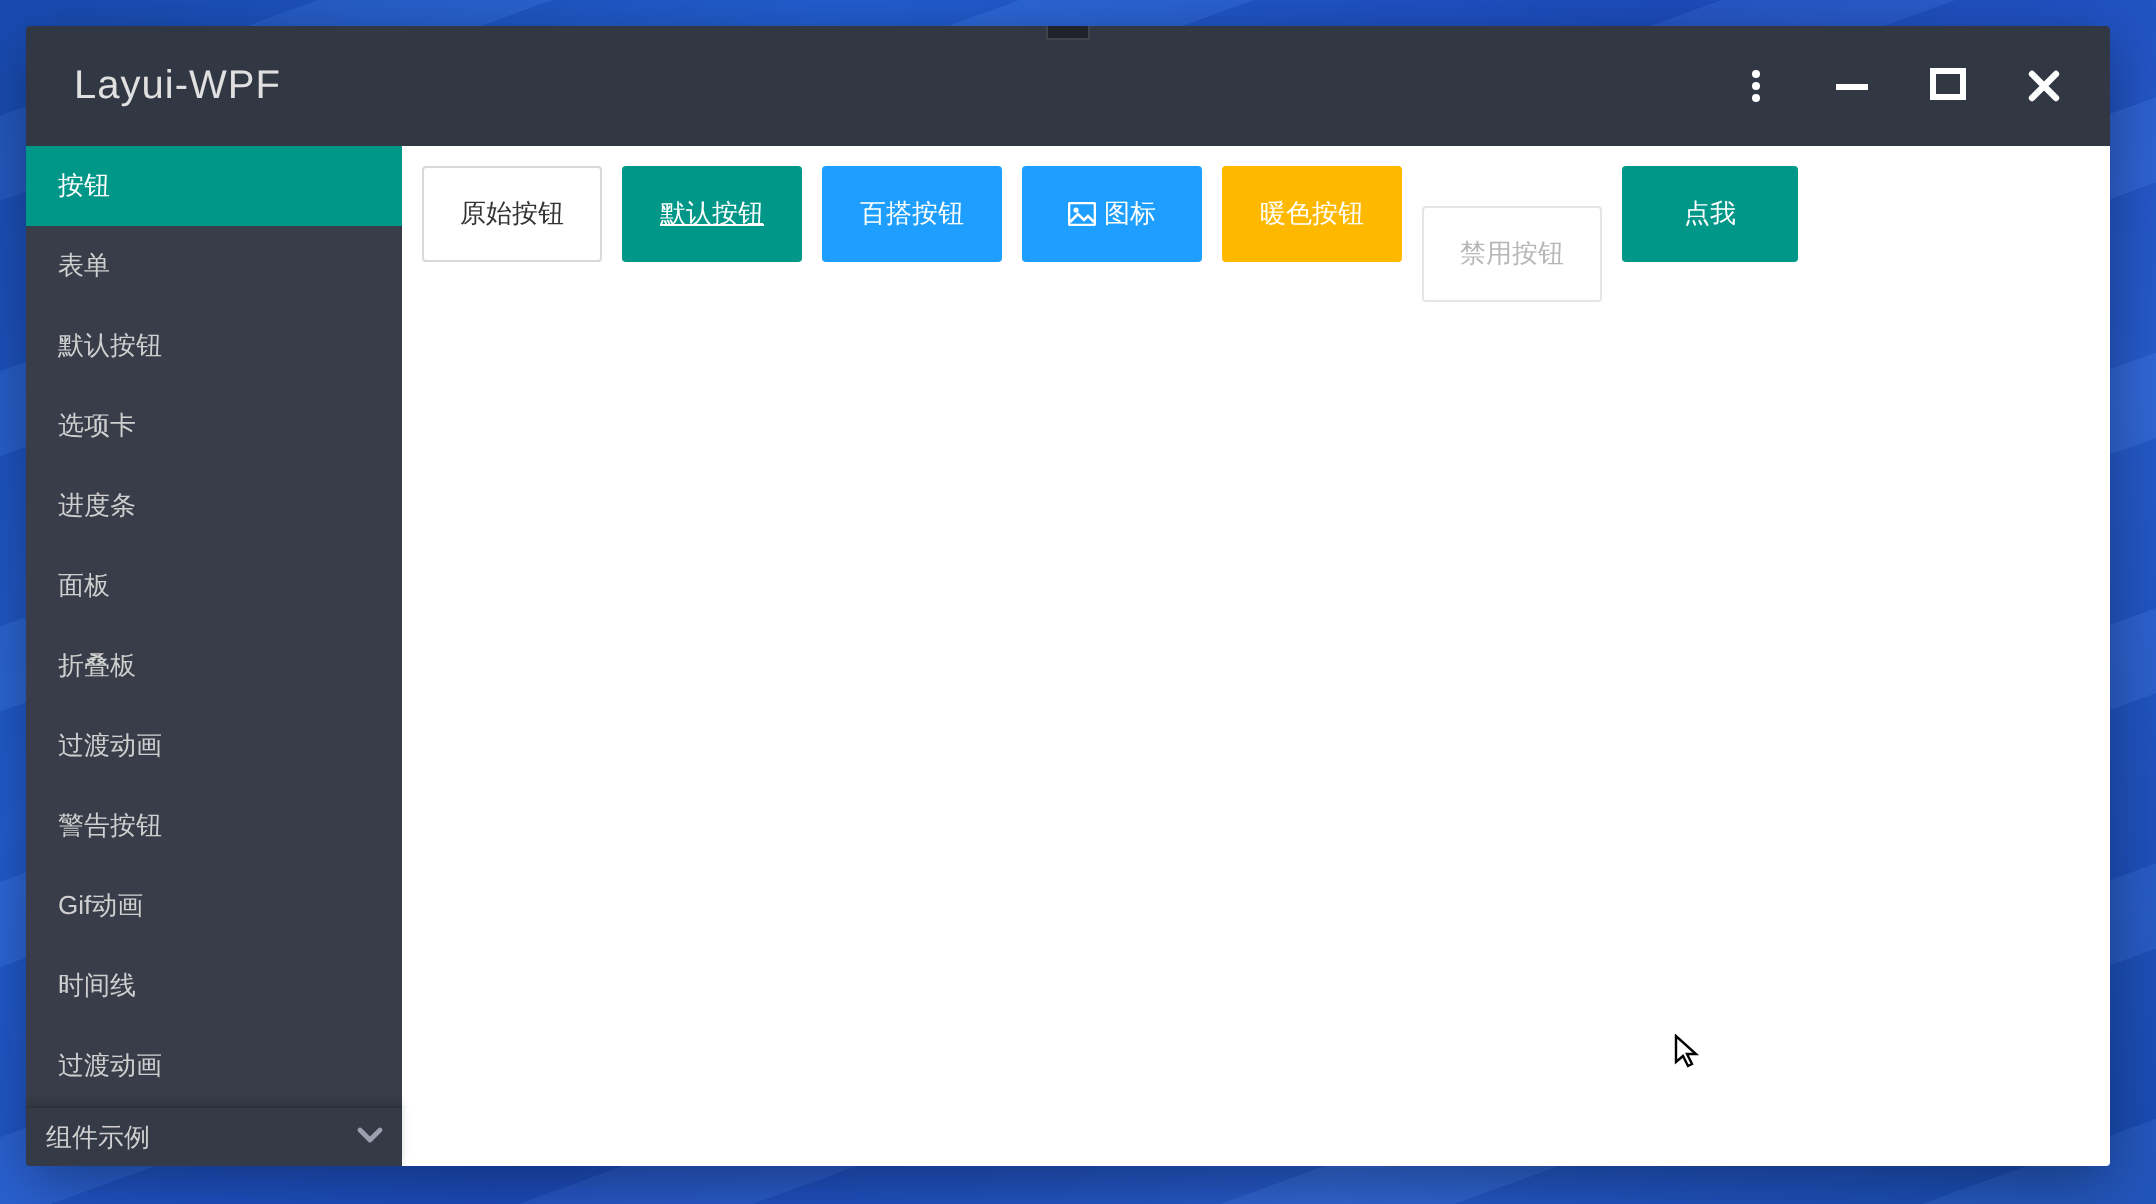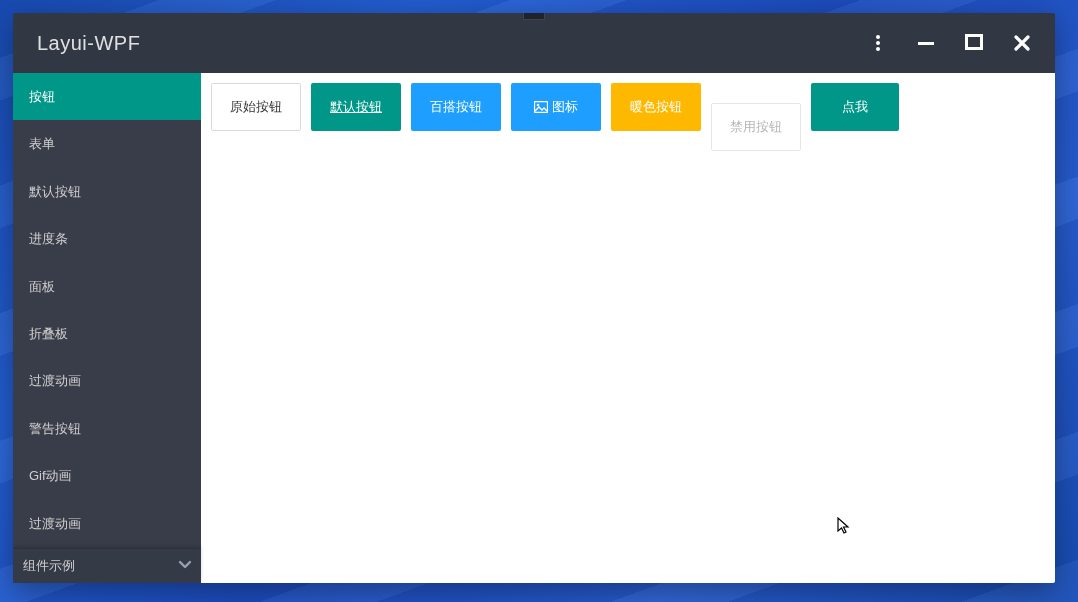--- a/index.html
+++ b/index.html
@@ -211,36 +211,42 @@
       <div class="side-item active">
         <span>按钮</span>
       </div>
       <div class="side-item">
         <span>表单</span>
       </div>
       <div class="side-item">
         <span>默认按钮</span>
       </div>
       <div class="side-item">
+        <span>选项卡</span>
+      </div>
+      <div class="side-item">
         <span>进度条</span>
       </div>
       <div class="side-item">
         <span>面板</span>
       </div>
       <div class="side-item">
         <span>折叠板</span>
       </div>
       <div class="side-item">
         <span>过渡动画</span>
       </div>
       <div class="side-item">
         <span>警告按钮</span>
       </div>
       <div class="side-item">
         <span>Gif动画</span>
+      </div>
+      <div class="side-item">
+        <span>时间线</span>
       </div>
       <div class="side-item">
         <span>过渡动画</span>
       </div>
 
       <div class="side-footer">
         <span>组件示例</span>
         <span>
           <svg width="16" height="16" viewBox="0 0 16 16">
               <path d="M3 6 L8 11 L13 6" fill="none" stroke="#9aa0ad" stroke-width="2.4" stroke-linecap="round" stroke-linejoin="round"></path>

